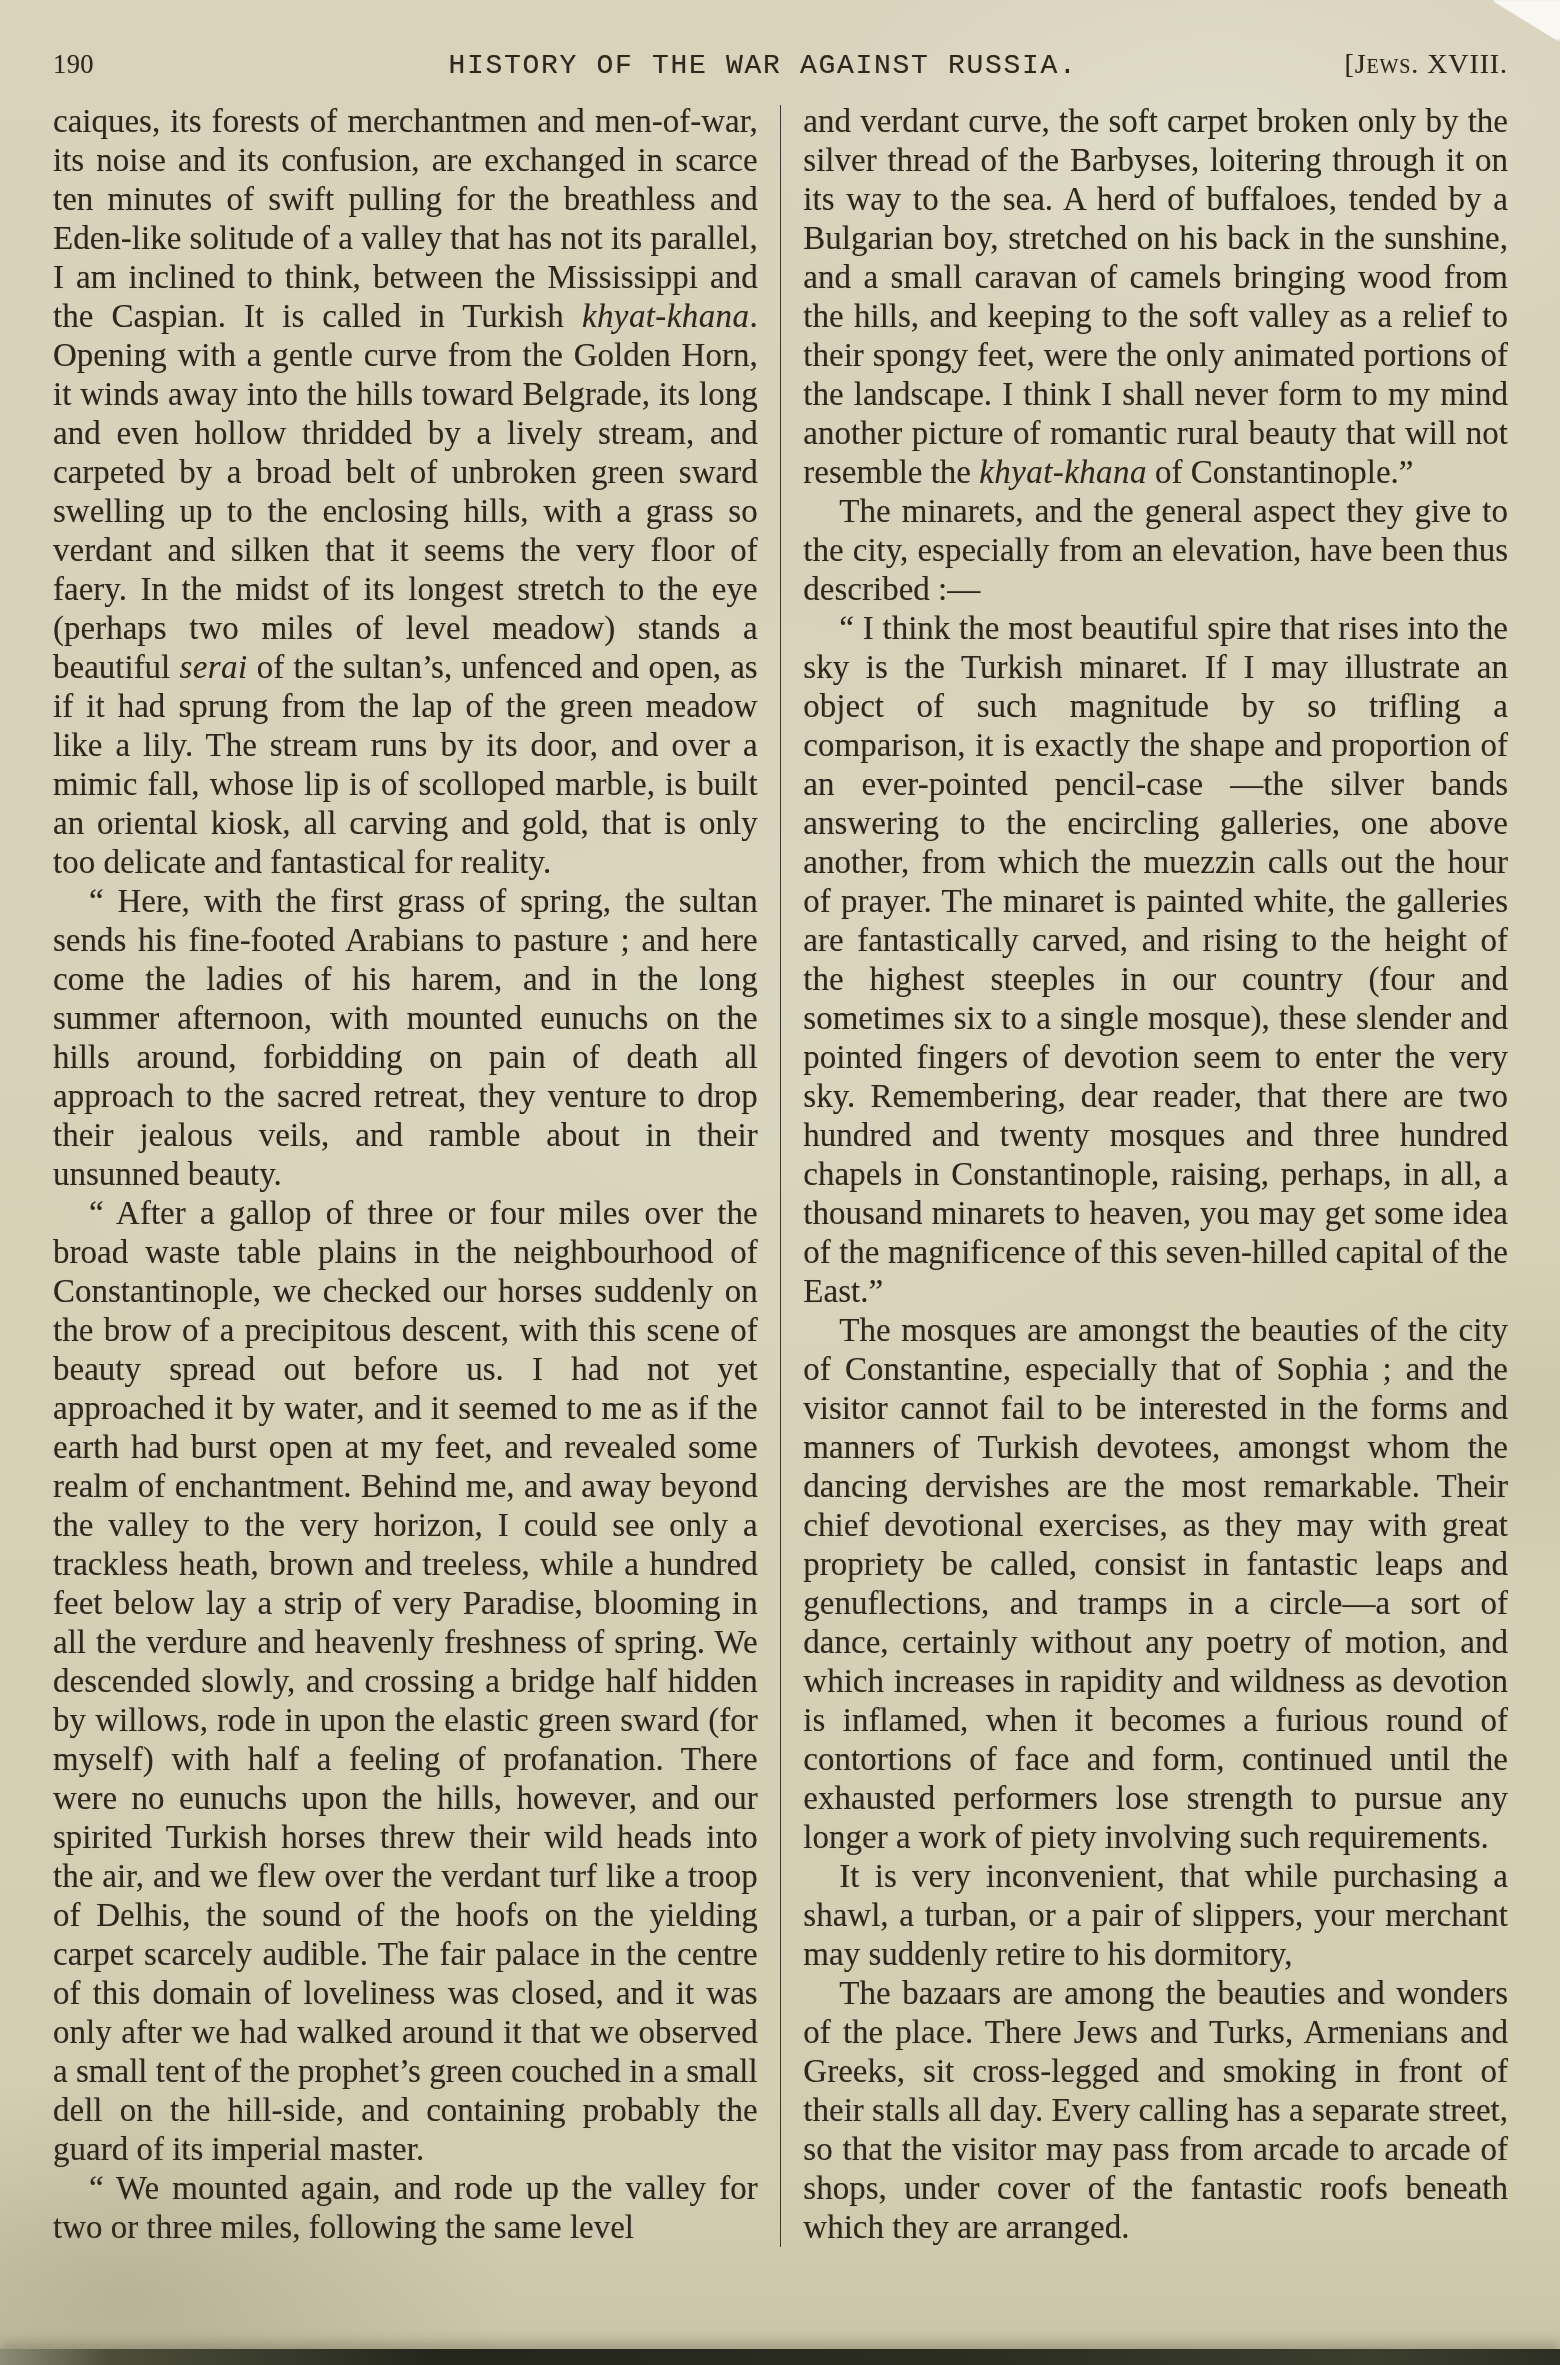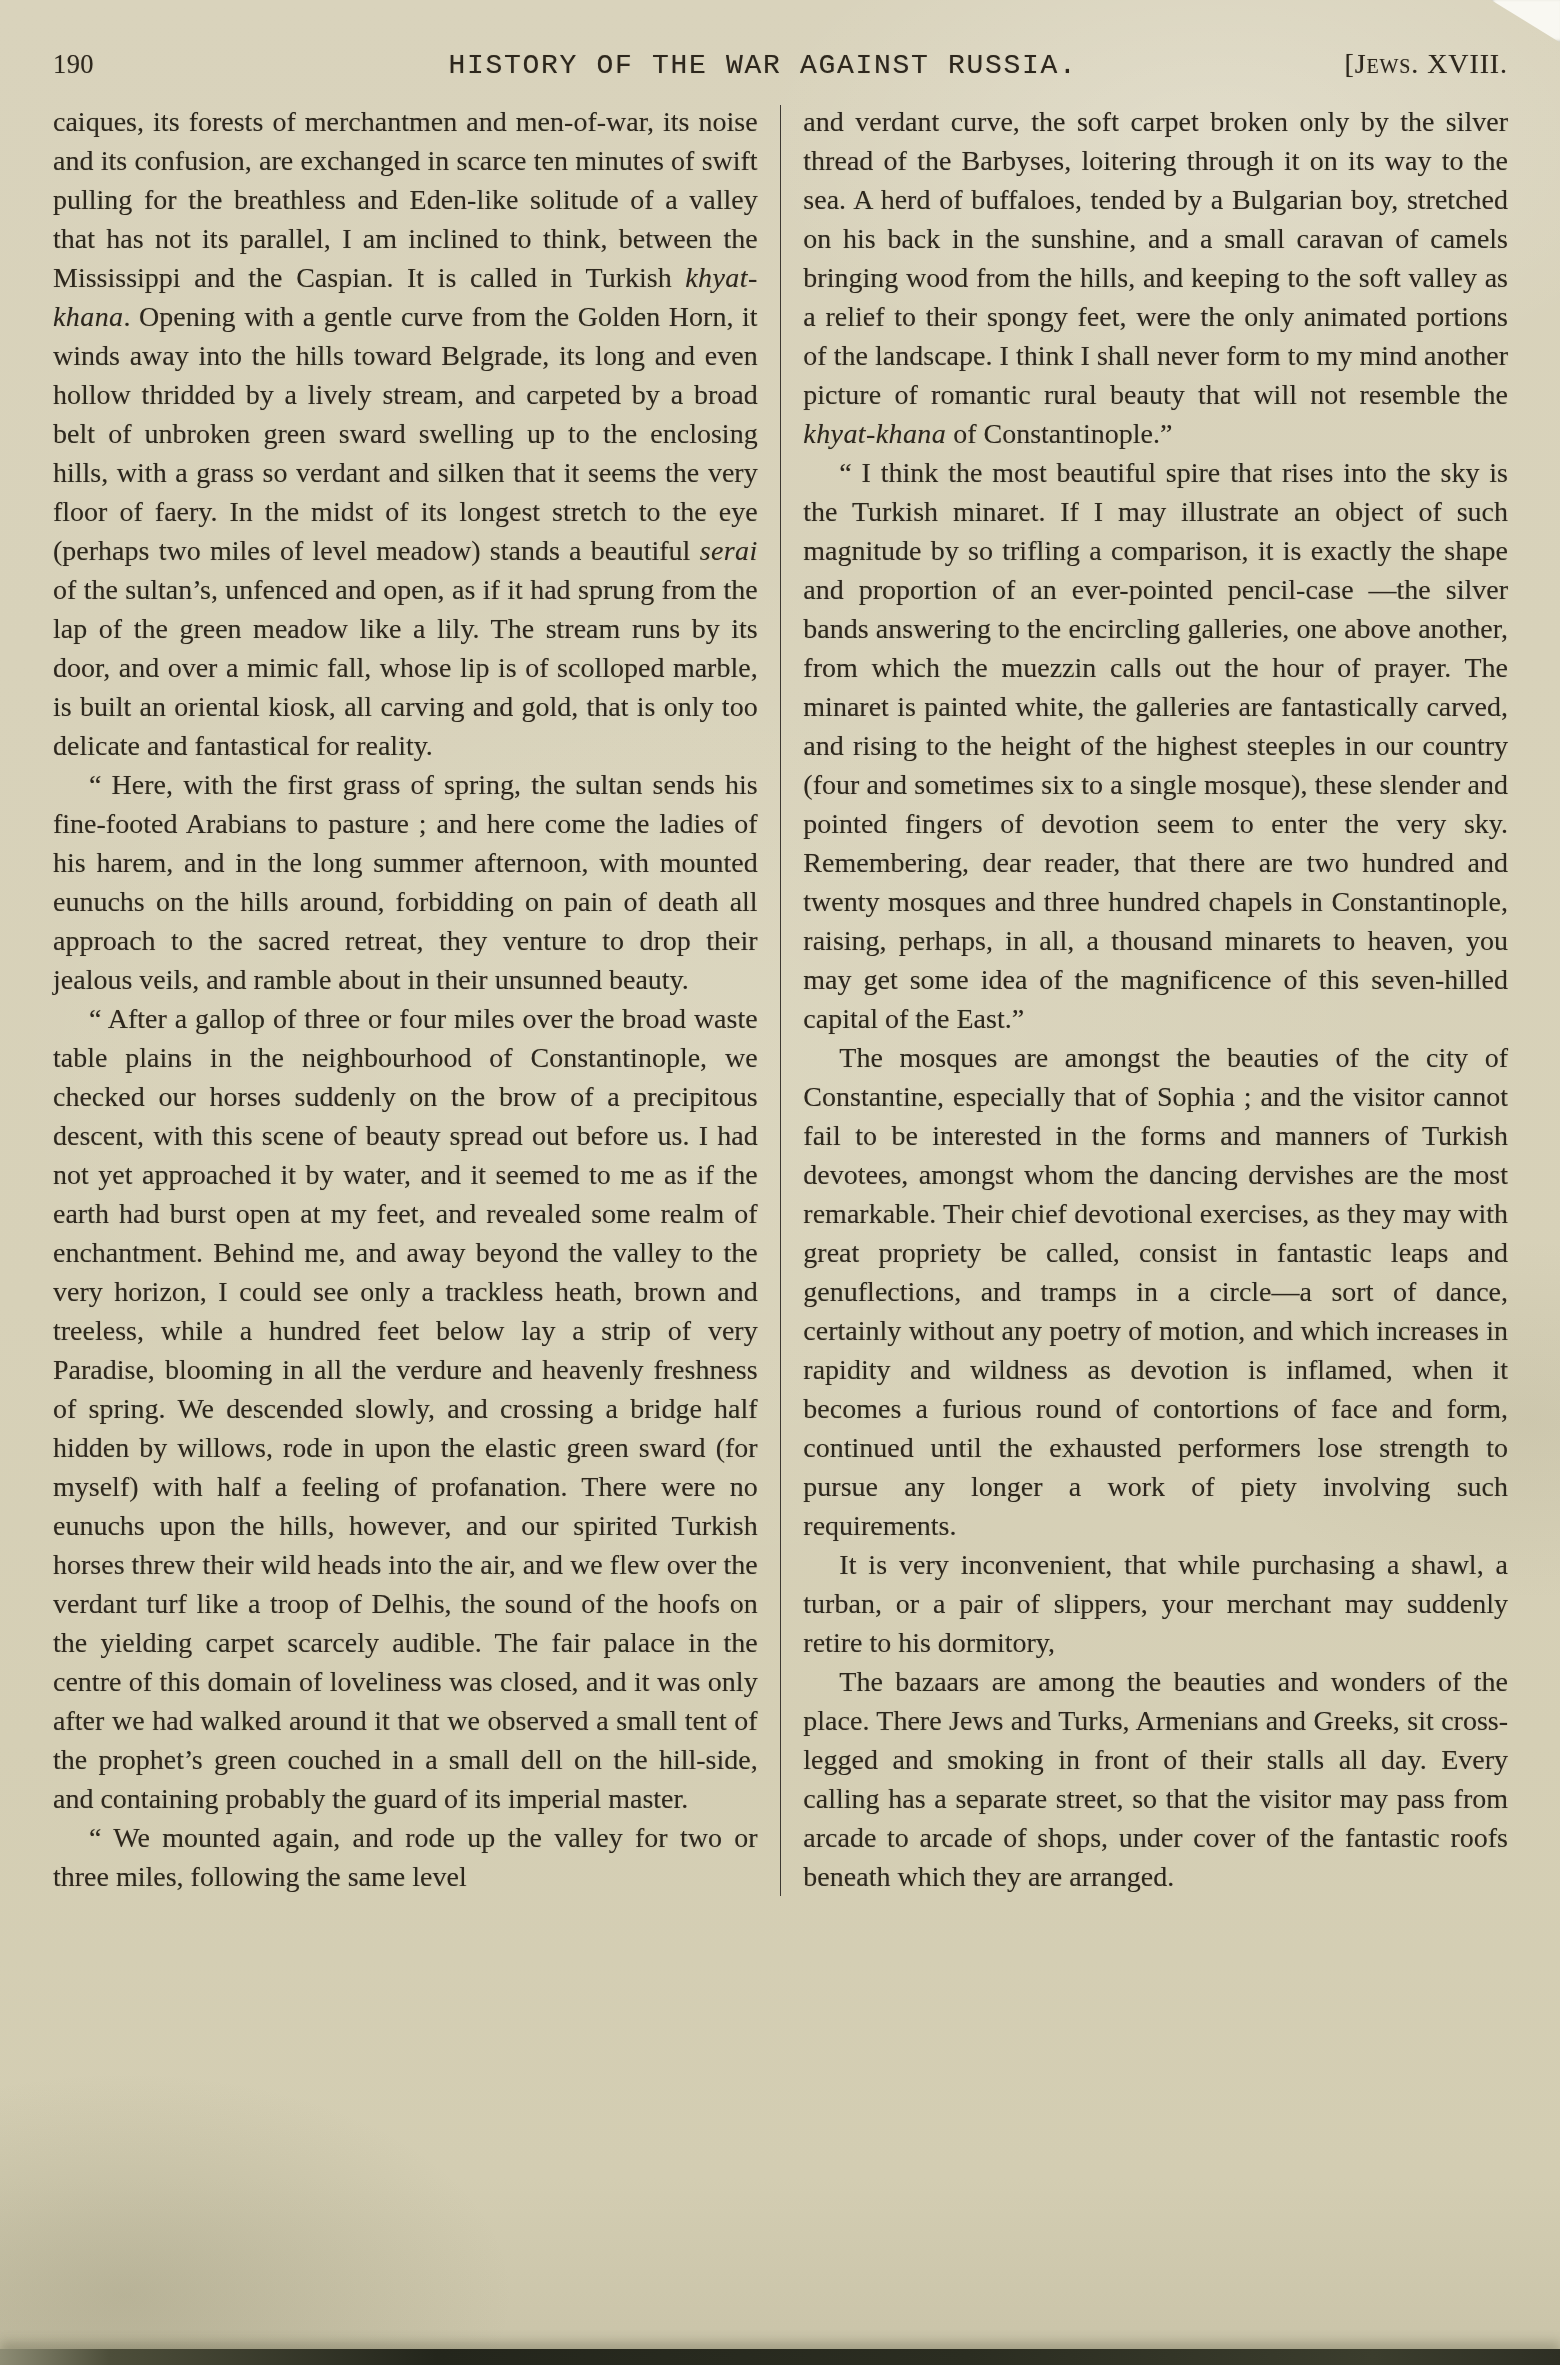--- a/index.html
+++ b/index.html
@@ -46,21 +46,21 @@
     font-variant: small-caps;
     letter-spacing: 0.9px;
   }
   .columns {
     display: flex;
     align-items: stretch;
     margin: 20.5px 53px 0 53px;
   }
   .col {
     flex: 1 1 0;
-    font-size: 28px;
+    font-size: 33px;
     line-height: 39px;
     text-align: justify;
     text-shadow: 0 0 0.9px rgba(45,39,28,0.30);
   }
   .col-divider {
     flex: 0 0 1.7px;
     background: #3c3831;
     margin: 3.4px 22px 0 22px;
   }
   .para {
@@ -109,20 +109,21 @@
   <div class="columns">
     <div class="col">
         <p class="para flush">caiques, its forests of merchantmen and men-of-war, its noise and its confusion, are exchanged in scarce ten minutes of swift pulling for the breathless and Eden-like solitude of a valley that has not its parallel, I am inclined to think, between the Mississippi and the Caspian. It is called in Turkish <i>khyat-khana</i>. Opening with a gentle curve from the Golden Horn, it winds away into the hills toward Belgrade, its long and even hollow thridded by a lively stream, and carpeted by a broad belt of unbroken green sward swelling up to the enclosing hills, with a grass so verdant and silken that it seems the very floor of faery. In the midst of its longest stretch to the eye (perhaps two miles of level meadow) stands a beautiful <i>serai</i> of the sultan’s, unfenced and open, as if it had sprung from the lap of the green meadow like a lily. The stream runs by its door, and over a mimic fall, whose lip is of scolloped marble, is built an oriental kiosk, all carving and gold, that is only too delicate and fantastical for reality.</p>
         <p class="para">“ Here, with the first grass of spring, the sultan sends his fine-footed Arabians to pasture ; and here come the ladies of his harem, and in the long summer afternoon, with mounted eunuchs on the hills around, forbidding on pain of death all approach to the sacred retreat, they venture to drop their jealous veils, and ramble about in their unsunned beauty.</p>
         <p class="para">“ After a gallop of three or four miles over the broad waste table plains in the neighbourhood of Constantinople, we checked our horses suddenly on the brow of a precipitous descent, with this scene of beauty spread out before us. I had not yet approached it by water, and it seemed to me as if the earth had burst open at my feet, and revealed some realm of enchantment. Behind me, and away beyond the valley to the very horizon, I could see only a trackless heath, brown and treeless, while a hundred feet below lay a strip of very Paradise, blooming in all the verdure and heavenly freshness of spring. We descended slowly, and crossing a bridge half hidden by willows, rode in upon the elastic green sward (for myself) with half a feeling of profanation. There were no eunuchs upon the hills, however, and our spirited Turkish horses threw their wild heads into the air, and we flew over the verdant turf like a troop of Delhis, the sound of the hoofs on the yielding carpet scarcely audible. The fair palace in the centre of this domain of loveliness was closed, and it was only after we had walked around it that we observed a small tent of the prophet’s green couched in a small dell on the hill-side, and containing probably the guard of its imperial master.</p>
         <p class="para">“ We mounted again, and rode up the valley for two or three miles, following the same level</p>
       </div>
     <div class="col-divider"></div>
     <div class="col">
         <p class="para flush">and verdant curve, the soft carpet broken only by the silver thread of the Barbyses, loitering through it on its way to the sea. A herd of buffaloes, tended by a Bulgarian boy, stretched on his back in the sunshine, and a small caravan of camels bringing wood from the hills, and keeping to the soft valley as a relief to their spongy feet, were the only animated portions of the landscape. I think I shall never form to my mind another picture of romantic rural beauty that will not resemble the <i>khyat-khana</i> of Constantinople.”</p>
+        <p class="para">The minarets, and the general aspect they give to the city, especially from an elevation, have been thus described :—</p>
         <p class="para">“ I think the most beautiful spire that rises into the sky is the Turkish minaret. If I may illustrate an object of such magnitude by so trifling a comparison, it is exactly the shape and proportion of an ever-pointed pencil-case —the silver bands answering to the encircling galleries, one above another, from which the muezzin calls out the hour of prayer. The minaret is painted white, the galleries are fantastically carved, and rising to the height of the highest steeples in our country (four and sometimes six to a single mosque), these slender and pointed fingers of devotion seem to enter the very sky. Remembering, dear reader, that there are two hundred and twenty mosques and three hundred chapels in Constantinople, raising, perhaps, in all, a thousand minarets to heaven, you may get some idea of the magnificence of this seven-hilled capital of the East.”</p>
         <p class="para">The mosques are amongst the beauties of the city of Constantine, especially that of Sophia ; and the visitor cannot fail to be interested in the forms and manners of Turkish devotees, amongst whom the dancing dervishes are the most remarkable. Their chief devotional exercises, as they may with great propriety be called, consist in fantastic leaps and genuflections, and tramps in a circle—a sort of dance, certainly without any poetry of motion, and which increases in rapidity and wildness as devotion is inflamed, when it becomes a furious round of contortions of face and form, continued until the exhausted performers lose strength to pursue any longer a work of piety involving such requirements.</p>
         <p class="para">It is very inconvenient, that while purchasing a shawl, a turban, or a pair of slippers, your merchant may suddenly retire to his dormitory,</p>
         <p class="para">The bazaars are among the beauties and wonders of the place. There Jews and Turks, Armenians and Greeks, sit cross-legged and smoking in front of their stalls all day. Every calling has a separate street, so that the visitor may pass from arcade to arcade of shops, under cover of the fantastic roofs beneath which they are arranged.</p>
       </div>
   </div>
 
   <div class="bottom-edge"></div>
 
 </div>

